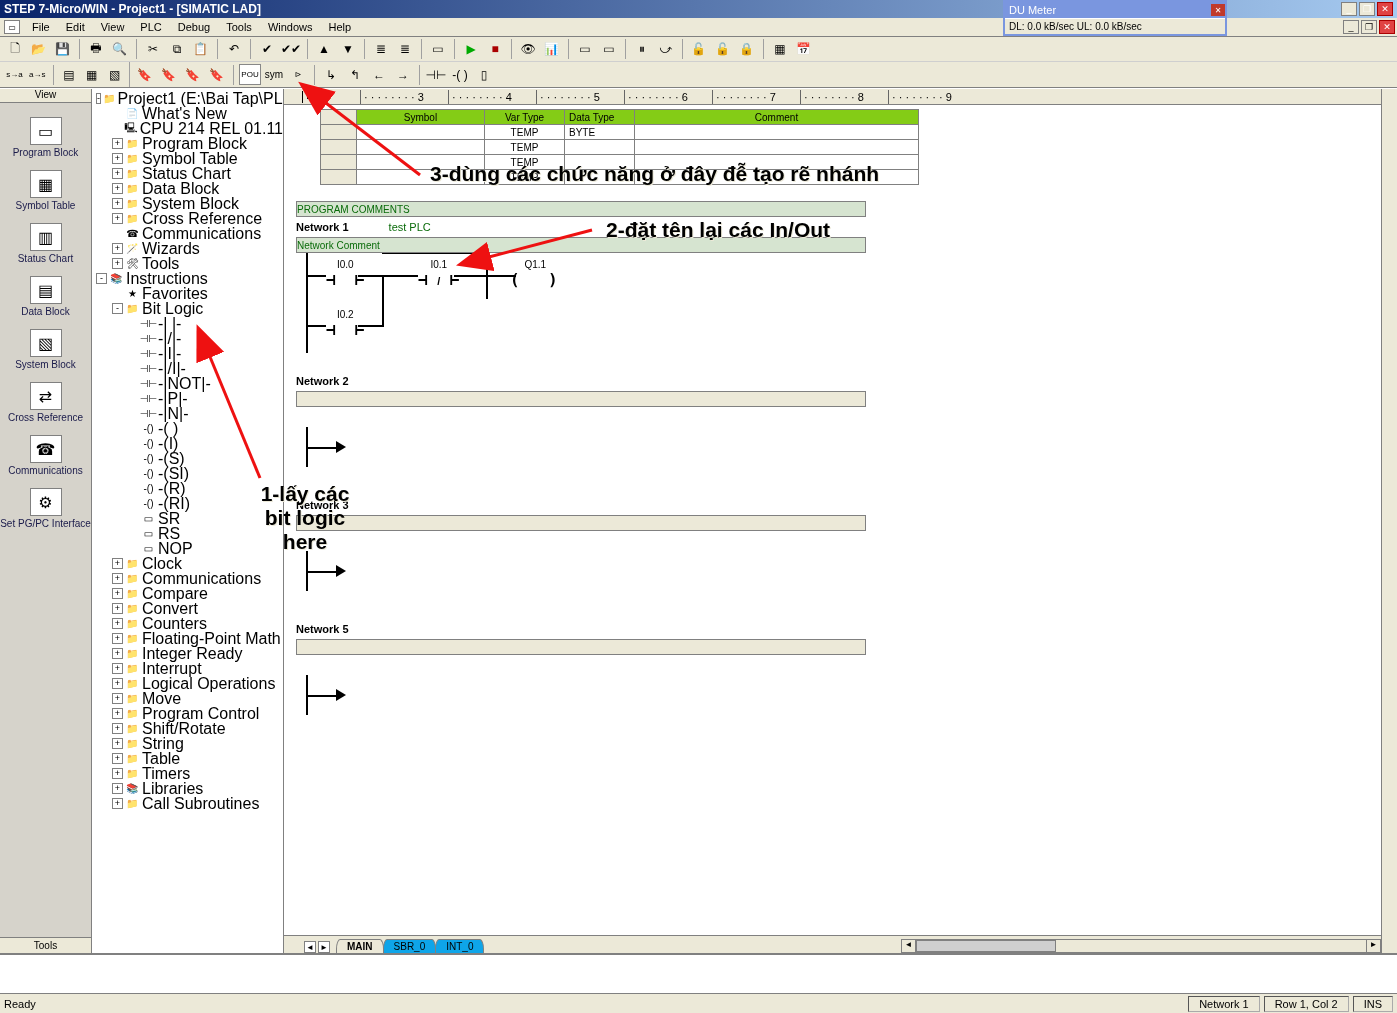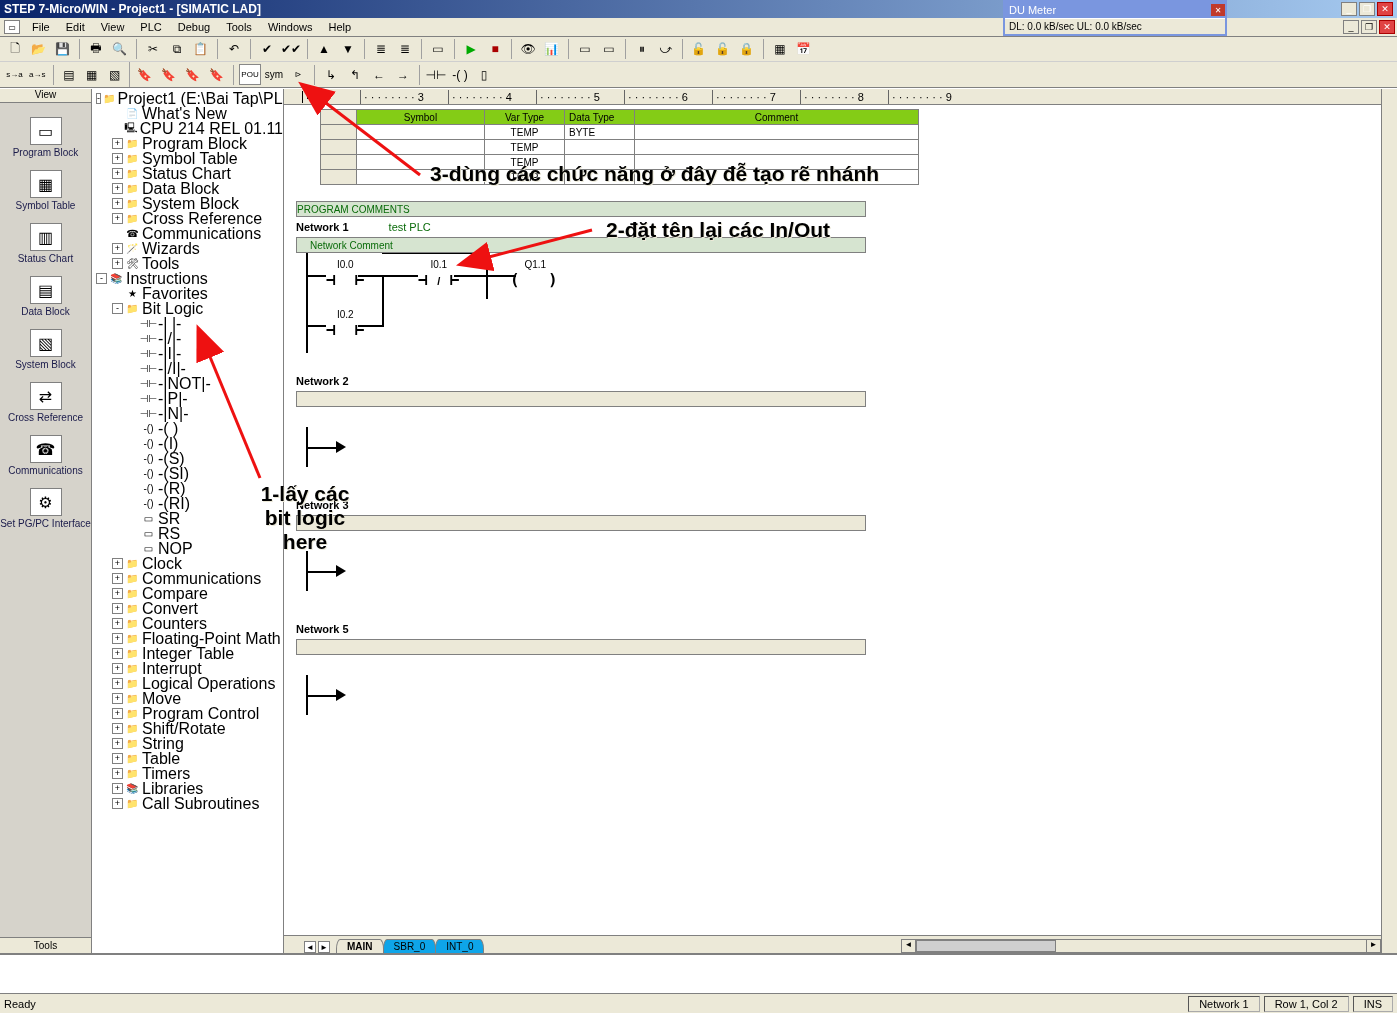--- a/index.html
+++ b/index.html
@@ -63,21 +63,21 @@
 .symtable .rh { width:36px; background:#ece9d8; border:1px solid #808080;}
 
 .lad { flex:1; overflow:auto; position:relative; background:#fff; margin-top:16px;}
 .lad .inner { position:relative; padding-left:10px; padding-right:20px;}
 
 .netblk { margin-bottom:20px; position:relative;}
 .pcomm { border:1px solid #808080; height:16px; background:#d6e4d0; color:#0a6b0a; display:flex;align-items:center; font-size:10px; margin-left:2px; width:570px;}
 .nethdr { display:flex; align-items:center; height:16px; margin:2px 0 2px 2px;}
 .nethdr .nname{ font-weight:bold; font-size:11px;}
 .nethdr .ntitle{ margin-left:40px; color:#0a6b0a; font-size:11px;}
-.ncomm { border:1px solid #808080; height:16px; background:#d6e4d0; color:#0a6b0a; padding-left:13px; display:flex;align-items:center; font-size:10px; margin-left:2px; width:570px;}
+.ncomm { border:1px solid #808080; height:16px; background:#d6e4d0; color:#0a6b0a; padding-left:0; display:flex;align-items:center; font-size:10px; margin-left:2px; width:570px;}
 .rung { position:relative; height:100px; }
 .rail { position:absolute; left:12px; top:0; bottom:0; width:2px; background:#000; }
 .wire { position:absolute; background:#000; height:2px; }
 .vwire { position:absolute; background:#000; width:2px; }
 .contact { position:absolute; display:flex;flex-direction:column;align-items:center;}
 .contact .tag{font-size:10px;}
 .contact .sym{font-family:monospace; font-size:16px; font-weight:bold;}
 .coil { position:absolute; display:flex;flex-direction:column;align-items:center;}
 .coil .tag{font-size:10px;}
 .coil .sym{font-family:monospace;font-size:16px;font-weight:bold;letter-spacing:3px;}
@@ -443,21 +443,21 @@
             <span class="tlabel">Counters</span>
           </div>
           <div class="tn ti1">
             <span class="exp">+</span>
             <span class="ticon">📁</span>
             <span class="tlabel">Floating-Point Math</span>
           </div>
           <div class="tn ti1">
             <span class="exp">+</span>
             <span class="ticon">📁</span>
-            <span class="tlabel">Integer Table</span>
+            <span class="tlabel">Integer Ready</span>
           </div>
           <div class="tn ti1">
             <span class="exp">+</span>
             <span class="ticon">📁</span>
             <span class="tlabel">Interrupt</span>
           </div>
           <div class="tn ti1">
             <span class="exp">+</span>
             <span class="ticon">📁</span>
             <span class="tlabel">Logical Operations</span>

